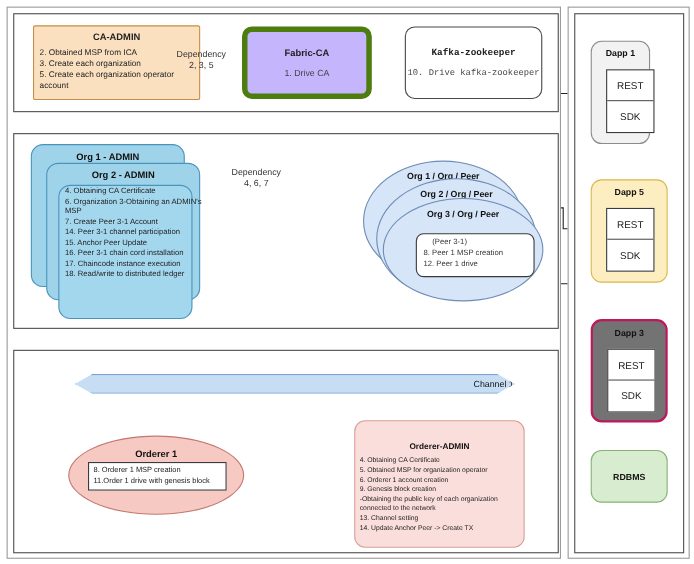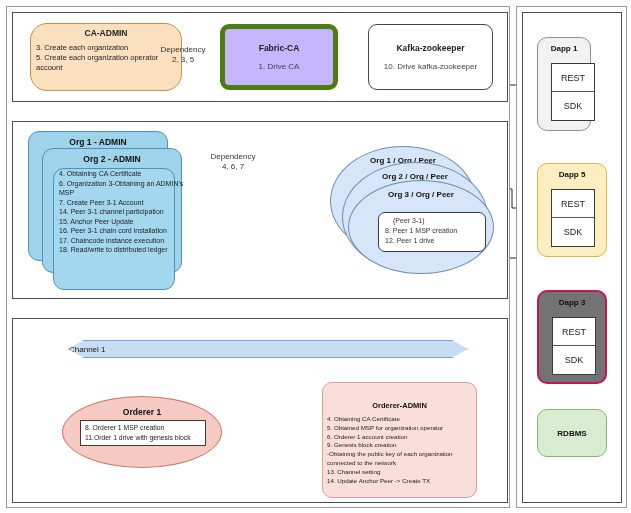--- a/index.html
+++ b/index.html
@@ -5,21 +5,21 @@
   html,body{margin:0;padding:0;background:#ffffff;}
   body{font-family:"Liberation Sans","DejaVu Sans",sans-serif;}
   #stage{position:relative;width:631px;height:513px;overflow:hidden;background:#fff;}
   #svgroot{position:absolute;left:0;top:0;width:631px;height:513px;}
   .node{position:absolute;box-sizing:border-box;}
   .ttl{font-weight:bold;text-align:center;}
   
   .panel{position:absolute;box-sizing:border-box;background:#ffffff;border:1px solid #4d4d4d;}
   .panel-shadow{position:absolute;background:#ffffff;border:1px solid #9a9a9a;}
   
-  .ca-admin{background:#fbe0c0;border:1px solid #c58f4a;border-radius:17px;}
+  .ca-admin{background:#fbe0c0;border:1px solid #c58f4a;border-radius:2px;}
   .fabric-ca{background:#c4b5fd;border:5px solid #4d7c0f;border-radius:9px;}
   .kafka{background:#ffffff;border:1px solid #464646;border-radius:9px;}
   .orgadm{background:#9fd3ea;border:1px solid #4a93bb;border-radius:11px;}
   .orgadm.o3{background:#a3d7ee;}
   .peerell{background:#d6e5f7;border:1px solid #6e8cb5;border-radius:50%;}
   .peerbox{background:#ffffff;border:1px solid #3b3b3b;border-radius:7px;}
   .dapp{border-radius:10px;}
   .dapp1{background:#f2f2f2;border:1px solid #8c8c8c;}
   .dapp2{background:#fdeec2;border:1px solid #d9b84c;}
   .dapp3{background:#737373;border:2px solid #be185d;}
@@ -95,37 +95,38 @@
 
   <div class="panel" style="left:12px;top:121px;width:496px;height:178px;"></div>
 
   <div class="panel" style="left:12px;top:318px;width:496px;height:185px;"></div>
 
   <div class="panel" style="left:522px;top:12px;width:100px;height:491px;"></div>
 
   <div class="node ca-admin" style="left:30px;top:23px;width:152px;height:68px;padding:4px 5px;">
     <div class="ttl" style="font-size:8.5px;margin-bottom:5px;color:#222;">CA-ADMIN</div>
     <div class="lines">
+      <div>2. Obtained MSP from ICA</div>
       <div>3. Create each organization</div>
       <div>5. Create each organization operator</div>
       <div>account</div>
     </div>
   </div>
 
   <div class="deplbl" style="left:152px;top:45px;width:62px;">
     <div>Dependency</div>
     <div>2, 3, 5</div>
   </div>
 
   <div class="node fabric-ca" style="left:220px;top:24px;width:118px;height:66px;display:flex;flex-direction:column;align-items:center;justify-content:center;">
     <div class="ttl" style="font-size:8.5px;color:#222;margin-bottom:9px;">Fabric-CA</div>
     <div class="small">1. Drive CA</div>
   </div>
 
-  <div class="node kafka" style="left:368px;top:24px;width:125px;height:66px;display:flex;flex-direction:column;align-items:center;justify-content:center;">
+  <div class="node kafka" style="left:368px;top:24px;width:125px;height:66px;display:flex;flex-direction:column;align-items:center;justify-content:center;font-family:Liberation Mono, monospace;">
     <div class="ttl" style="font-size:8.5px;color:#222;margin-bottom:9px;">Kafka-zookeeper</div>
     <div class="small">10. Drive kafka-zookeeper</div>
   </div>
 
   <div class="node orgadm" style="left:28px;top:131px;width:140px;height:130px;">
     <div class="ttl" style="font-size:8.5px;color:#111;padding-top:5px;">Org 1 - ADMIN</div>
   </div>
   <div class="node orgadm" style="left:42px;top:148px;width:140px;height:125px;">
     <div class="ttl" style="font-size:8.5px;color:#111;padding-top:5px;">Org 2 -  ADMIN</div>
   </div>
@@ -161,21 +162,21 @@
   <div class="node peerbox" style="left:378px;top:212px;width:108px;height:40px;padding:3px 6px;">
     <div class="lines" style="font-size:7px;line-height:1.45;color:#333;">
       <div style="padding-left:8px;">(Peer 3-1)</div>
       <div>8. Peer 1 MSP creation</div>
       <div>12. Peer 1 drive</div>
     </div>
   </div>
 
   <div class="node" style="left:68px;top:340px;width:400px;height:18px;background:#c7ddf4;border:1px solid #7aa3cd;
               clip-path:polygon(0% 50%, 4% 0%, 96% 0%, 100% 50%, 96% 100%, 4% 100%);
-              display:flex;align-items:center;justify-content:flex-start;">
+              display:flex;align-items:center;justify-content:flex-end;">
     <span style="font-size:8px;color:#111;">Channel 1</span>
   </div>
 
   <div class="node orderer" style="left:62px;top:396px;width:160px;height:72px;">
     <div class="ttl" style="font-size:8.5px;color:#111;padding-top:10px;">Orderer 1</div>
   </div>
   <div class="node ordbox" style="left:80px;top:420px;width:126px;height:26px;padding:2px 4px;">
     <div class="lines" style="font-size:6.8px;line-height:1.45;">
       <div>8. Orderer 1 MSP creation</div>
       <div>11.Order 1 drive with genesis block</div>

